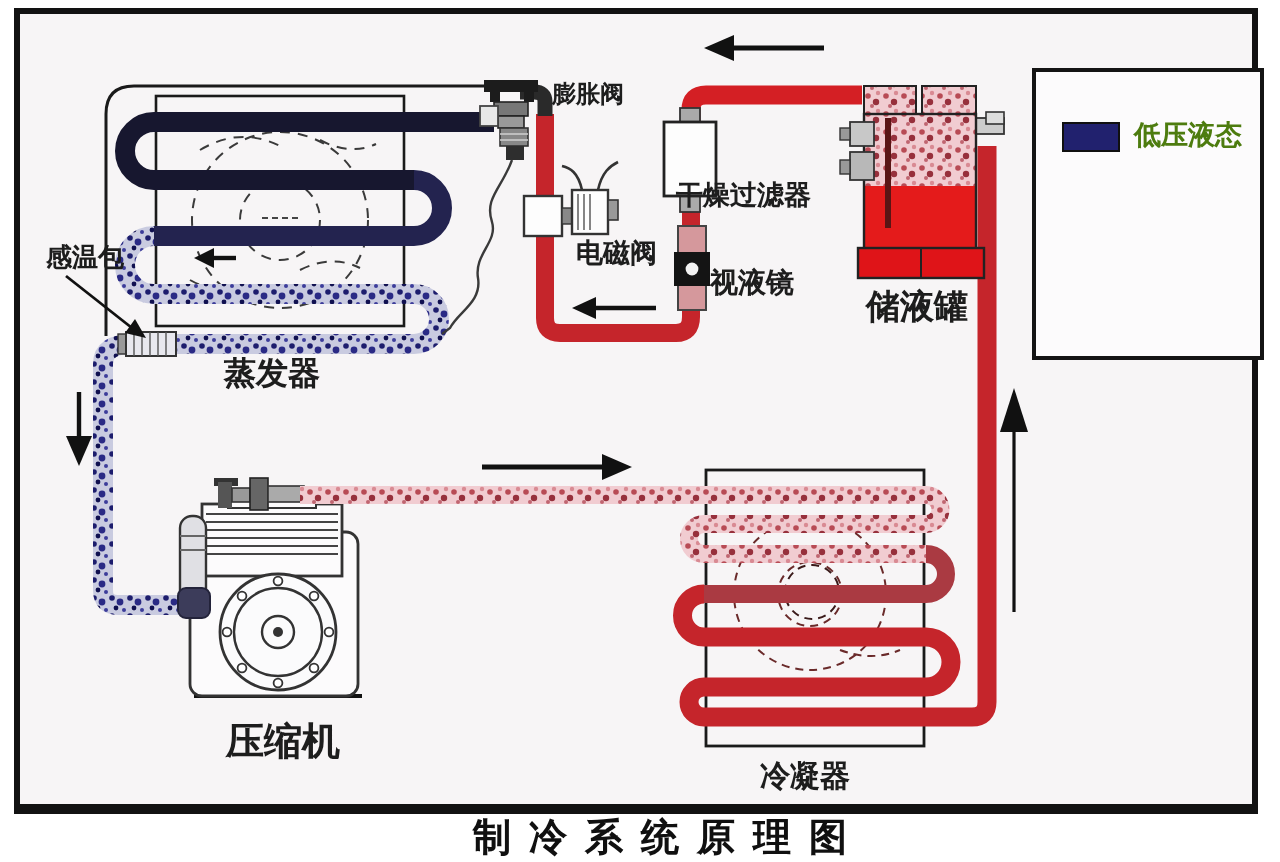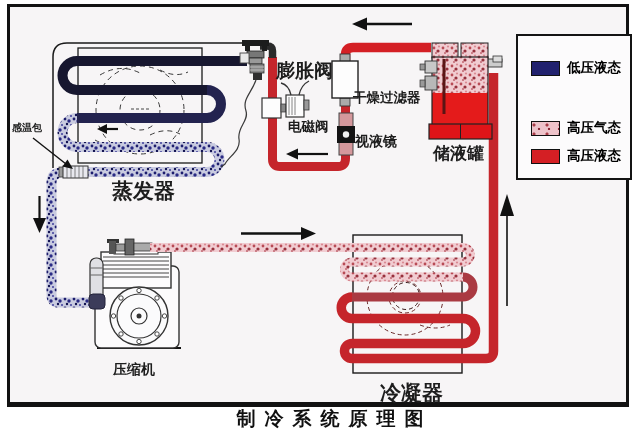--- a/index.html
+++ b/index.html
@@ -21,21 +21,21 @@
     background-image:radial-gradient(circle at 2px 2px,#e4e4f2 1.3px,transparent 1.8px),
                      radial-gradient(circle at 7px 6px,#0a0a40 1.6px,transparent 2.1px),
                      radial-gradient(circle at 12px 3px,#caccE8 1.1px,transparent 1.5px);
     background-size:14px 10px,11px 9px,9px 8px;}
   .sw-hpg{background-color:#eec3ca;
     background-image:radial-gradient(circle at 2px 3px,#a83a46 1.3px,transparent 1.8px),
                      radial-gradient(circle at 7px 7px,#8f2a38 1.2px,transparent 1.6px),
                      radial-gradient(circle at 11px 2px,#c96570 1.4px,transparent 1.9px);
     background-size:13px 9px,10px 8px,8px 7px;}
   .sw-hpl{background:#d41f24;}
-  .legend-label{font-size:13.5px;font-weight:600;color:#000000;}
+  .legend-label{font-size:13.5px;font-weight:600;color:#4d7c0f;}
 </style>
 </head>
 <body>
 
 <div class="stage">
   <div class="frame"></div>
 
   <svg class="diag" width="640" height="431" viewBox="0 0 640 431">
     <defs>
       <pattern id="patBlue" width="9" height="9" patternUnits="userSpaceOnUse">
@@ -219,39 +219,31 @@
       <polygon points="316,233.5 301,227 301,240" stroke="none"></polygon>
       <line x1="297" y1="154" x2="328" y2="154" stroke-width="2.2"></line>
       <polygon points="286,154 298,148.5 298,159.5" stroke="none"></polygon>
       <line x1="106" y1="129" x2="118" y2="129" stroke-width="2.2"></line>
       <polygon points="97,129 107,124 107,134" stroke="none"></polygon>
       <line x1="39.5" y1="196" x2="39.5" y2="219" stroke-width="2.2"></line>
       <polygon points="33,218 46,218 39.5,233" stroke="none"></polygon>
     </g>
   </svg>
 
-  <div class="lbl" style="left:12px;top:122px;font-size:10px">感温包</div>
-  <div class="lbl" style="left:112px;top:179px;font-size:21px">蒸发器</div>
-  <div class="lbl" style="left:113px;top:362px;font-size:14px">压缩机</div>
-  <div class="lbl" style="left:380px;top:381px;font-size:21px">冷凝器</div>
+  <div class="lbl" style="left:23px;top:122px;font-size:13px">感温包</div>
+  <div class="lbl" style="left:112px;top:179px;font-size:16px">蒸发器</div>
+  <div class="lbl" style="left:113px;top:362px;font-size:19px">压缩机</div>
+  <div class="lbl" style="left:380px;top:381px;font-size:15px">冷凝器</div>
   <div class="lbl" style="left:433px;top:145px;font-size:17px">储液罐</div>
-  <div class="lbl" style="left:353px;top:91px;font-size:13.5px">干燥过滤器</div>
+  <div class="lbl" style="left:338px;top:91px;font-size:13.5px">干燥过滤器</div>
   <div class="lbl" style="left:355px;top:134px;font-size:14px">视液镜</div>
   <div class="lbl" style="left:288px;top:120px;font-size:13.5px">电磁阀</div>
-  <div class="lbl" style="left:276px;top:61px;font-size:19px">膨胀阀</div>
+  <div class="lbl" style="left:276px;top:41px;font-size:12px">膨胀阀</div>
 
   <div class="legend">
     <div class="legend-row" style="top:23px">
       <span class="sw sw-lpl"></span>
       <span class="legend-label">低压液态</span>
     </div>
-    <div class="legend-row" style="top:83px">
-      <span class="sw sw-hpg"></span>
-      <span class="legend-label">高压气态</span>
-    </div>
-    <div class="legend-row" style="top:111px">
-      <span class="sw sw-hpl"></span>
-      <span class="legend-label">高压液态</span>
-    </div>
   </div>
 
   <div class="title">制冷系统原理图</div>
 </div>
 
 </body></html>

